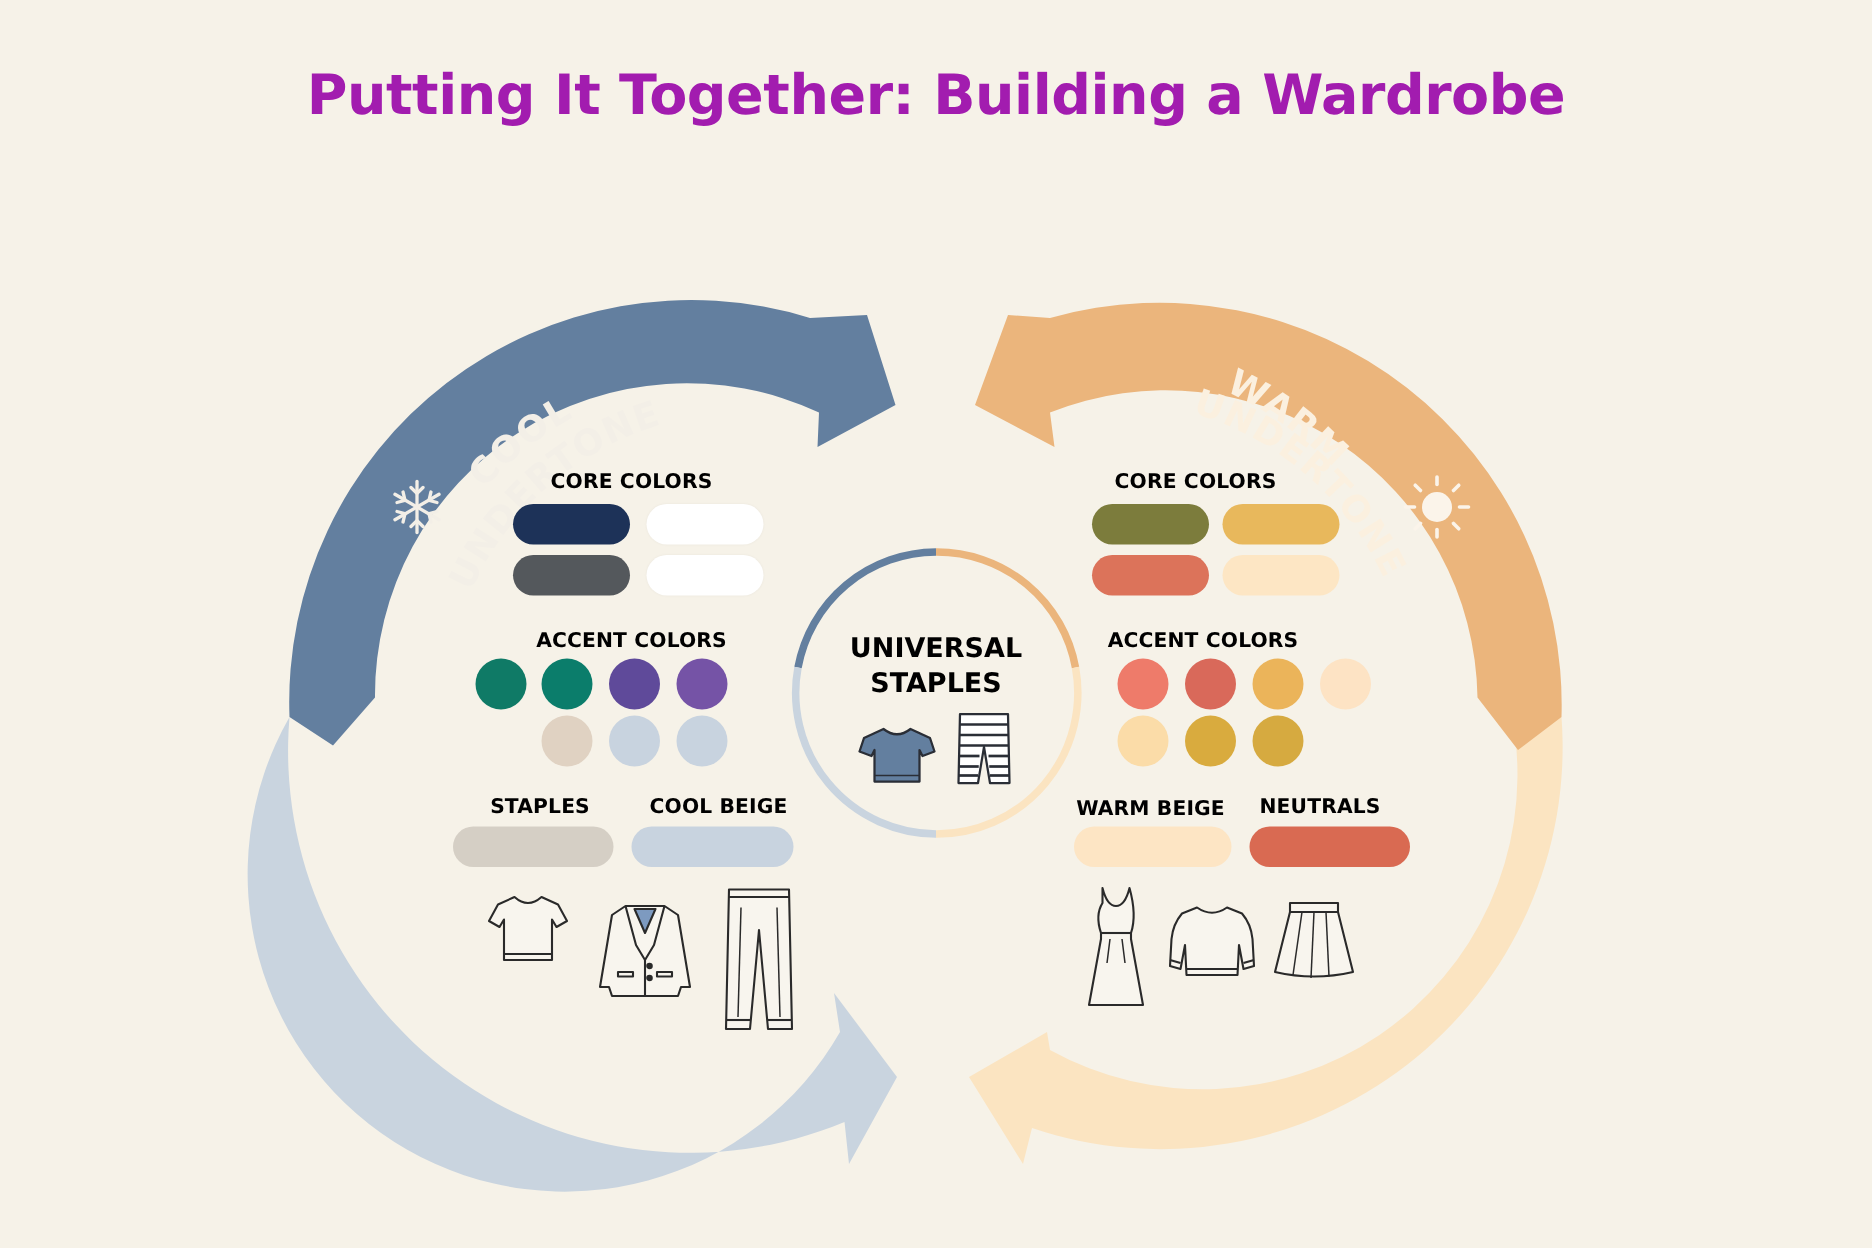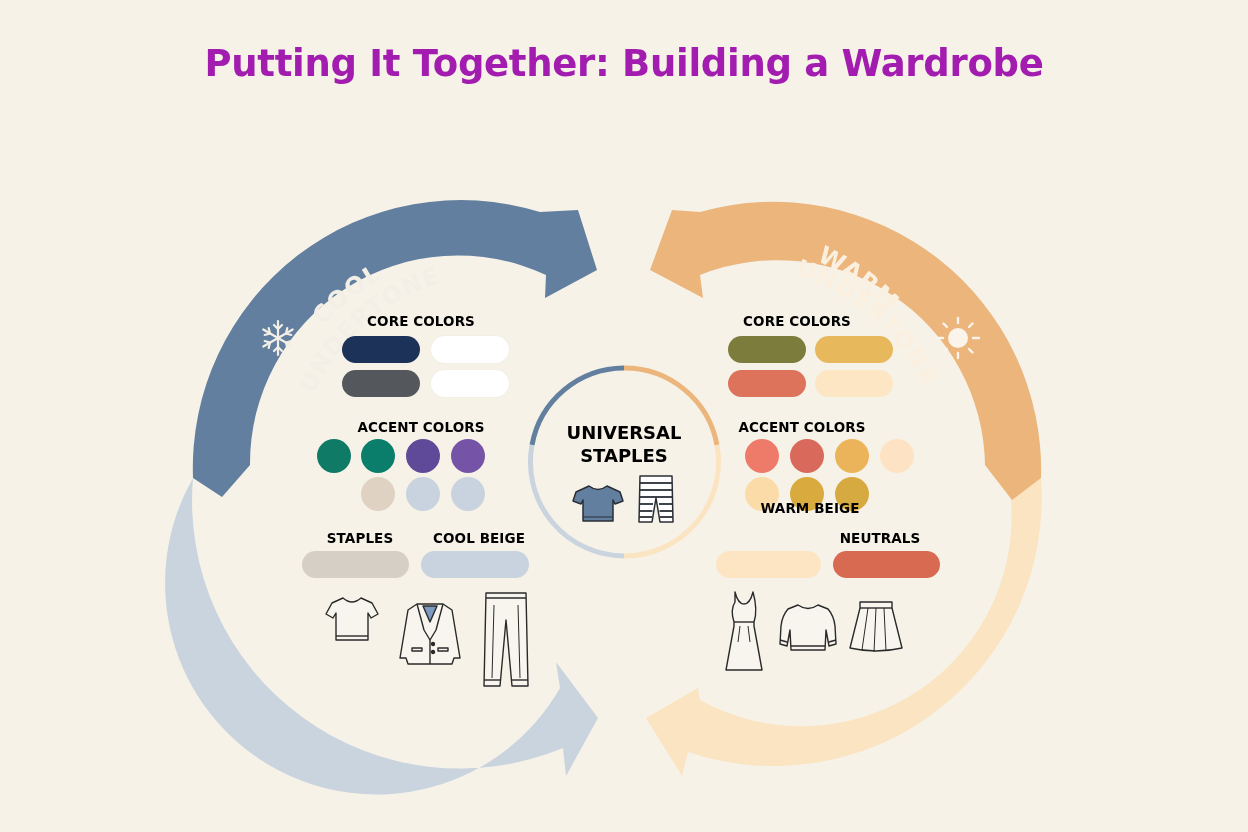--- a/index.html
+++ b/index.html
@@ -222,21 +222,21 @@
 
   <div class="lbl" style="left:802px; top:419px;">ACCENT COLORS</div>
   <div class="dot" style="left: 745px; top: 439px; background: rgb(238, 123, 106);"></div>
   <div class="dot" style="left: 790px; top: 439px; background: rgb(217, 105, 90);"></div>
   <div class="dot" style="left: 835px; top: 439px; background: rgb(235, 180, 90);"></div>
   <div class="dot" style="left: 880px; top: 439px; background: rgb(253, 227, 196);"></div>
   <div class="dot" style="left: 745px; top: 477px; background: rgb(251, 220, 168);"></div>
   <div class="dot" style="left: 790px; top: 477px; background: rgb(217, 171, 62);"></div>
   <div class="dot" style="left: 835px; top: 477px; background: rgb(214, 170, 64);"></div>
 
-  <div class="lbl" style="left:767px; top:500px;margin-left:43px;">WARM BEIGE</div>
+  <div class="lbl" style="left:767px; top:531px;">WARM BEIGE</div>
   <div class="pill" style="left: 716px; top: 551px; width: 105px; height: 27px; background: rgb(253, 229, 196);"></div>
   <div class="lbl" style="left:880px; top:530px;">NEUTRALS</div>
   <div class="pill" style="left: 833px; top: 551px; width: 107px; height: 27px; background: rgb(217, 106, 82);"></div>
 </div>
 
 <div class="center-title">
   <div>UNIVERSAL</div>
   <div>STAPLES</div>
 </div>
 

